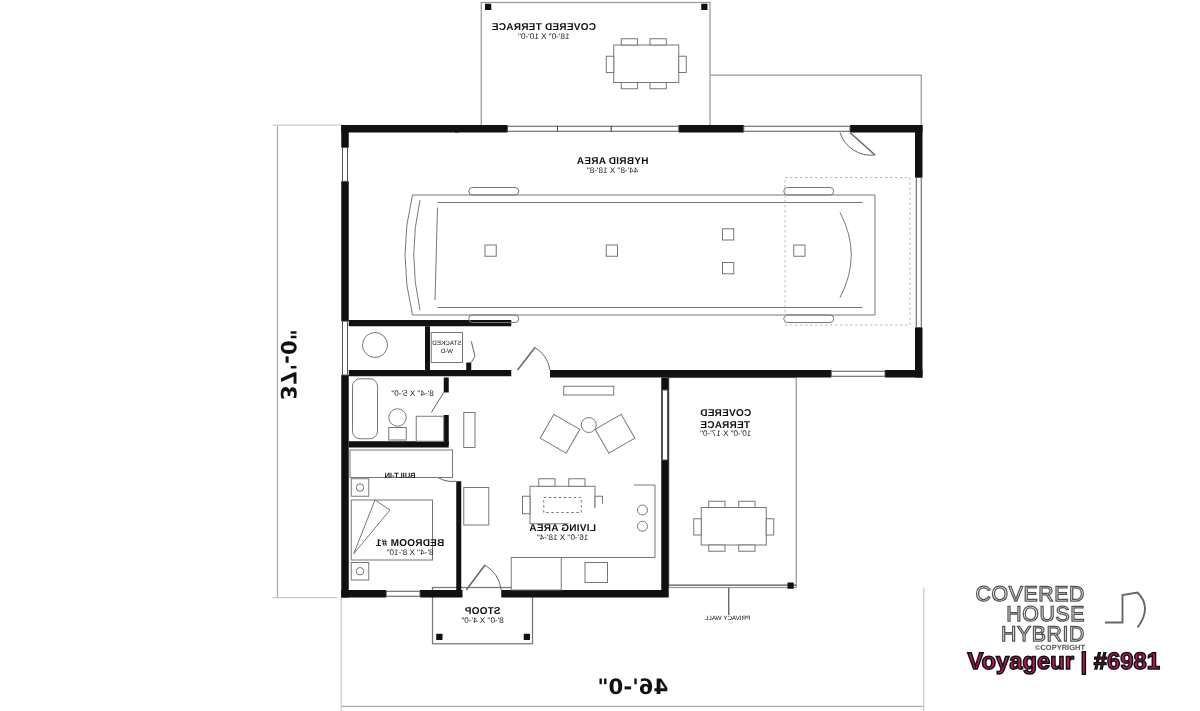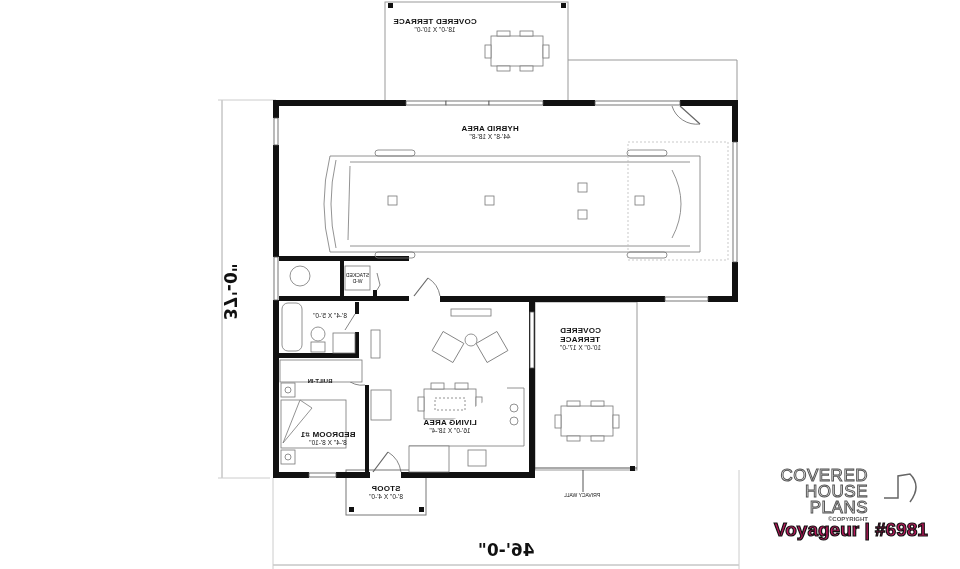--- a/index.html
+++ b/index.html
@@ -236,20 +236,20 @@
 </div>
 
 <div class="small" style="left:552px;top:492px;width:60px;">PRIVACY WALL</div>
 
 <div class="dim" style="left:200px;top:280px;transform:rotate(90deg) scaleX(-1);transform-origin:center;width:60px;">37'-0"</div>
 
 <div class="dim" style="left:478px;top:540px;transform:scaleX(-1);">46'-0"</div>
 
 <div class="logo">
   <div class="l1" style="margin-right:80px;">COVERED</div>
-  <div class="l2" style="margin-right:80px;">HOUSE PLANS</div>
+  <div class="l2" style="margin-right:80px;">HOUSE HYBRID</div>
   <div class="l3" style="margin-right:80px;">©COPYRIGHT</div>
   <svg width="40" height="40" style="left:132px;top:-2px;">
     <path d="M 4 32 L 18 32 L 18 10 L 30 8 Q 42 20 30 36" fill="none" stroke="#666" stroke-width="1.5"></path>
   </svg>
 </div>
 
 <div class="title">Voyageur | #6981</div>
 
 </body></html>

